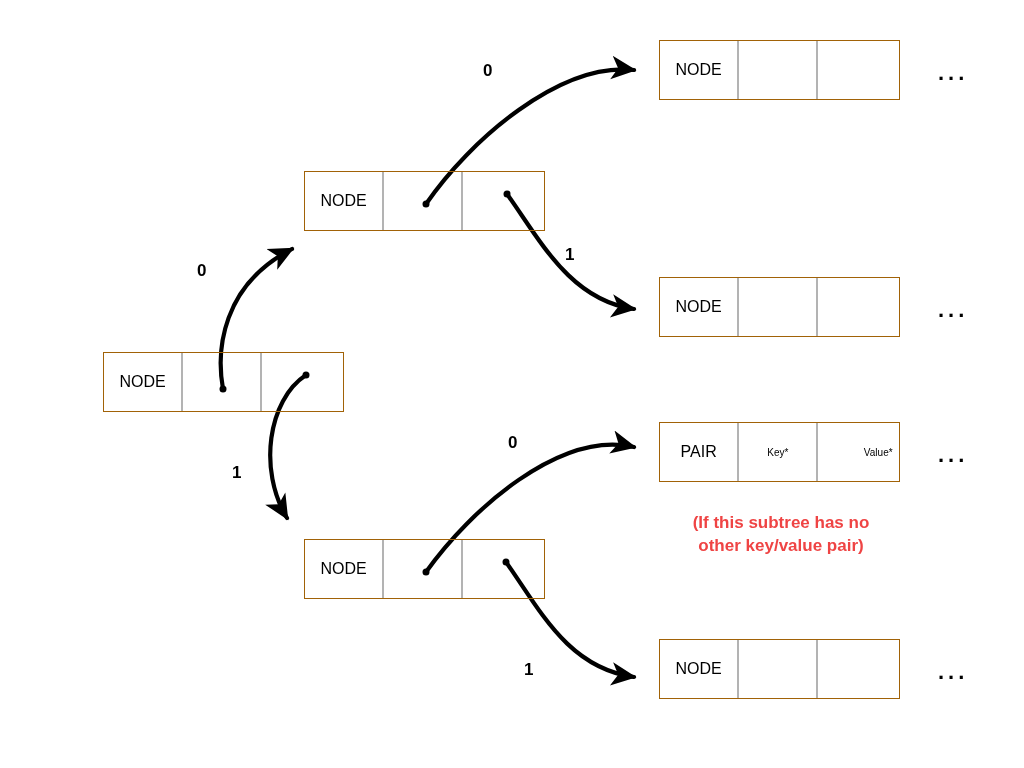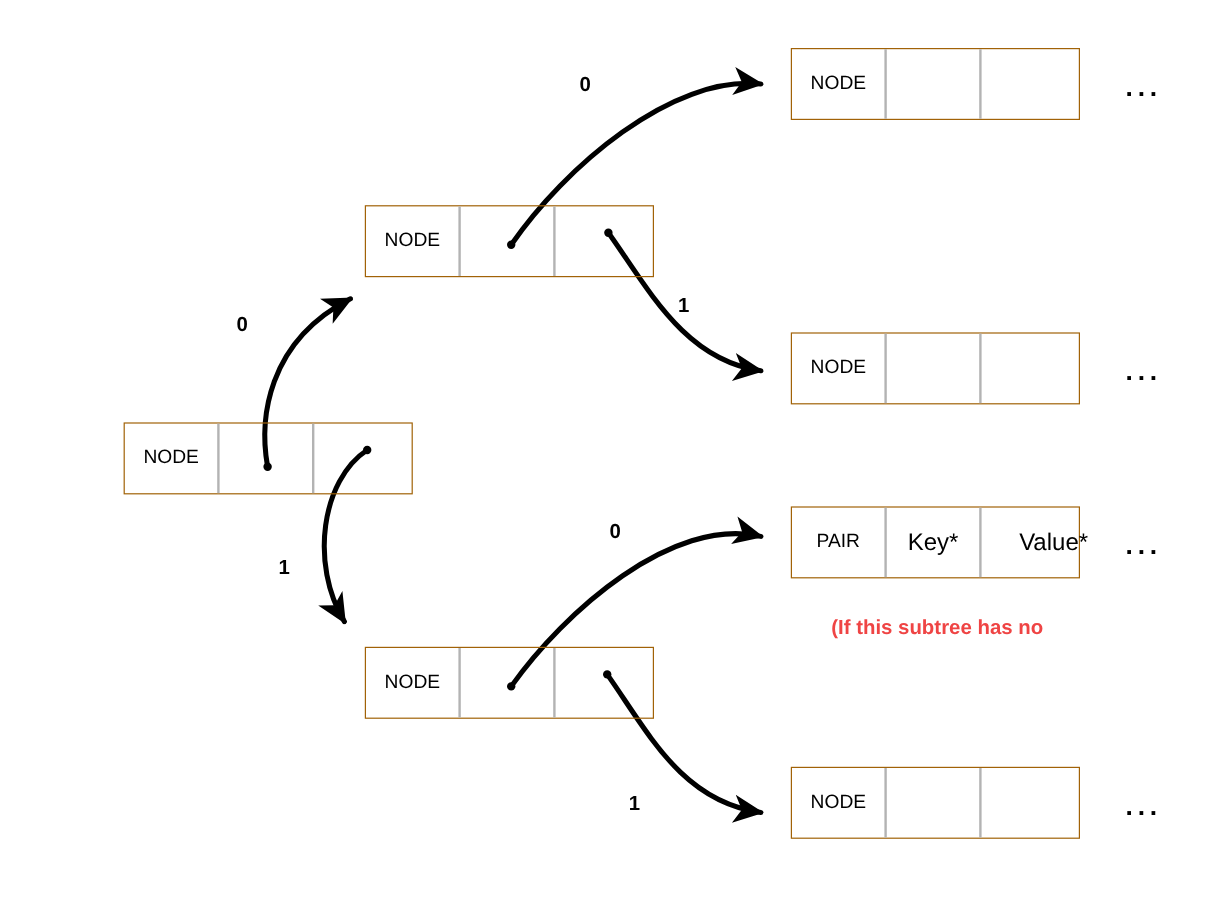--- a/index.html
+++ b/index.html
@@ -23,21 +23,21 @@
     border: 1px solid #a16207;
     box-sizing: border-box;
     background: transparent;
   }
   .cell {
     display: flex;
     align-items: center;
     justify-content: center;
     border-right: 2px solid #b3b3b3;
     box-sizing: border-box;
-    font-size: 20px;
+    font-size: 10px;
     color: #000000;
     background: transparent;
   }
   .cell:last-child {
     border-right: none;
     padding-left: 39px;
   }
   .cell.label-cell {
     font-size: 16px;
   }
@@ -155,15 +155,16 @@
 
   <div class="edge-label" style="left:197px; top:262px;">0</div>
   <div class="edge-label" style="left:232px; top:464px;">1</div>
   <div class="edge-label" style="left:483px; top:62px;">0</div>
   <div class="edge-label" style="left:565px; top:246px;">1</div>
   <div class="edge-label" style="left:508px; top:434px;">0</div>
   <div class="edge-label" style="left:524px; top:661px;">1</div>
 
   <div class="caption" style="left:653px; top:512px; width:256px;">
     <div>(If this subtree has no</div>
+    <div>other key/value pair)</div>
   </div>
 
 </div>
 
 </body></html>

